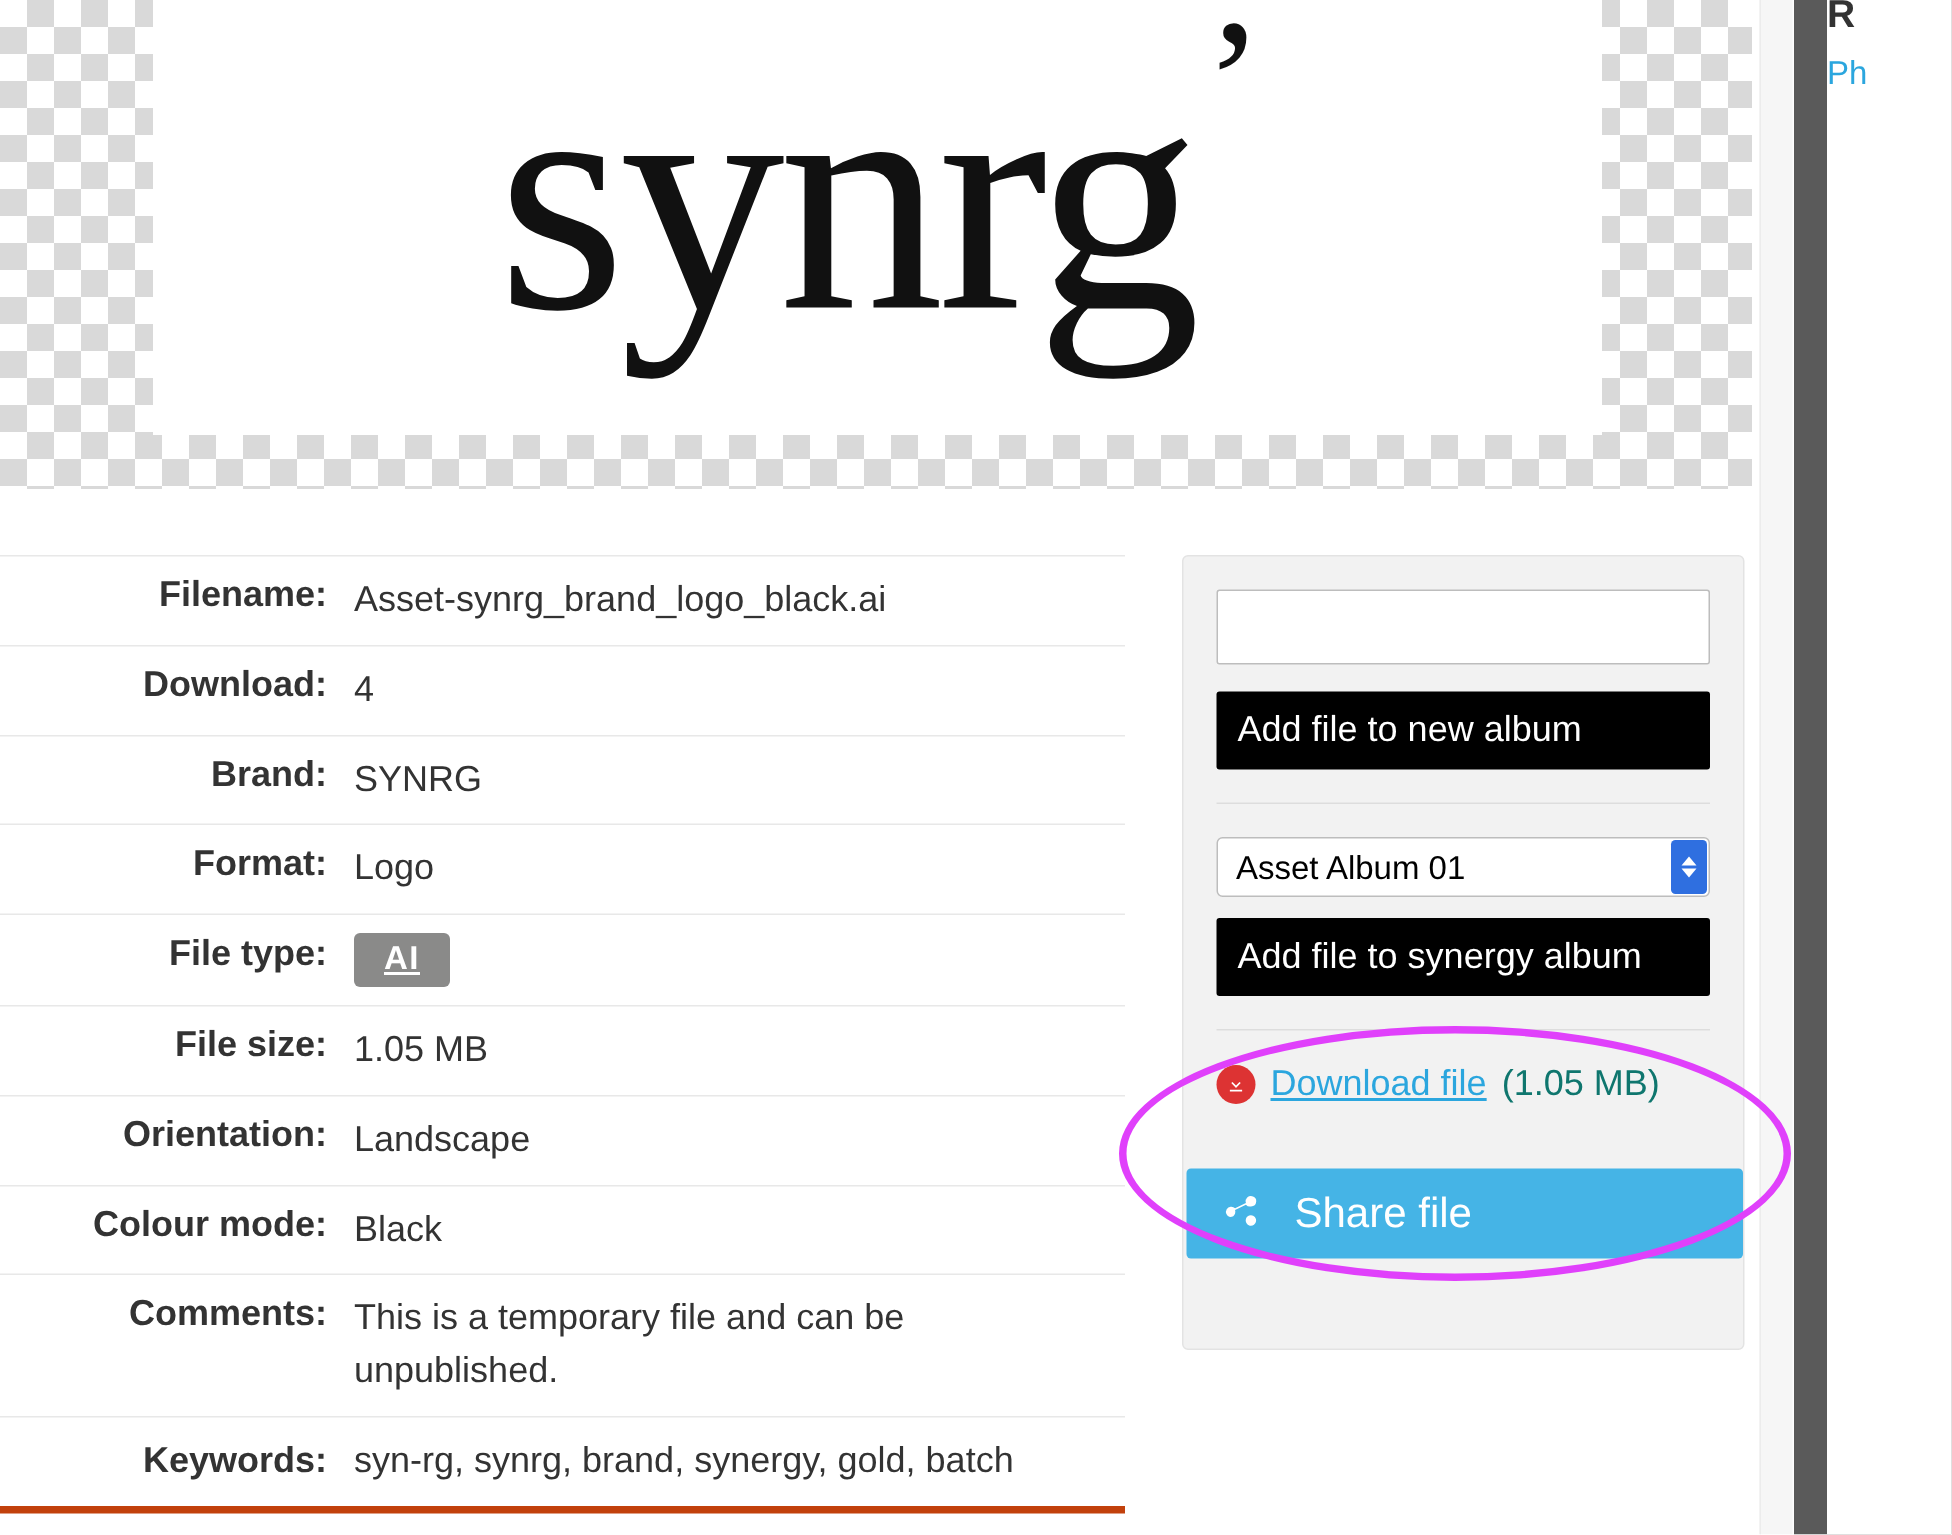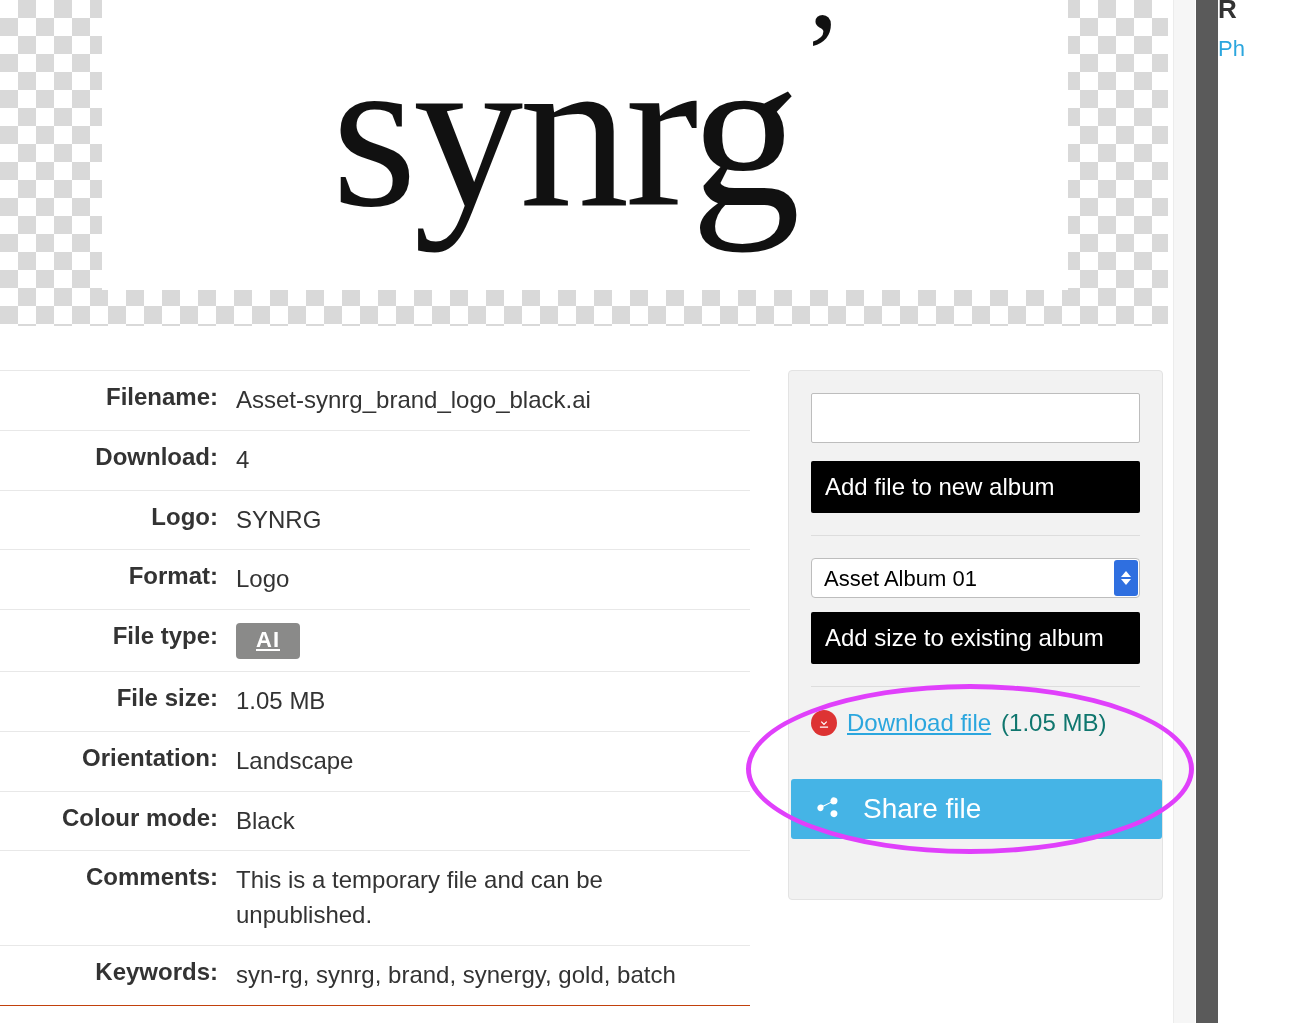--- a/index.html
+++ b/index.html
@@ -29,21 +29,21 @@
   .logo-text { font-family: Georgia, "Times New Roman", serif; font-size:220px; line-height:1; letter-spacing:-4px; color:#111; position:relative; top:-14px;}
   .logo-apos { position:relative; top:-110px; font-size:120px; margin-left:6px;}
 
   
   .meta-table {
     position:absolute; top:370px; left:0; width:750px;
   }
   .meta-row {
     display:flex; border-top:1px solid #e8e8e8; padding:12px 14px; gap:18px;
   }
-  .meta-row:last-child { border-bottom:1px solid #c2410c; }
+  .meta-row:last-child { border-bottom:5px solid #c2410c;align-items:center; }
   .meta-label {
     width:204px; text-align:right; font-weight:700; font-size:24px; color:#333; flex-shrink:0;
   }
   .meta-value { font-size:24px; color:#333; line-height:1.45; }
 
   .badge-ai {
     display:inline-block; background:#8a8a89; color:#fff; font-weight:600;
     padding:1px 20px 3px; border-radius:4px; font-size:22px; letter-spacing:1px;text-decoration:underline;
   }
 
@@ -121,21 +121,21 @@
   <div class="meta-table" id="meta-table">
       <div class="meta-row">
         <div class="meta-label">Filename:</div>
         <div class="meta-value">Asset-synrg_brand_logo_black.ai</div>
       </div>
       <div class="meta-row">
         <div class="meta-label">Download:</div>
         <div class="meta-value">4</div>
       </div>
       <div class="meta-row">
-        <div class="meta-label">Logo:</div>
+        <div class="meta-label">Brand:</div>
         <div class="meta-value">SYNRG</div>
       </div>
       <div class="meta-row">
         <div class="meta-label">Format:</div>
         <div class="meta-value">Logo</div>
       </div>
       <div class="meta-row">
         <div class="meta-label">File type:</div>
         <div class="meta-value"><span class="badge-ai">AI</span></div>
       </div>
@@ -169,21 +169,21 @@
 
     <div class="panel-select-wrap">
       <select class="panel-select">
         <option>Asset Album 01</option>
       </select>
       <div class="select-arrows">
         <div class="tri up"></div>
           <div class="tri dn"></div>
       </div>
     </div>
-    <button class="btn-blue">Add size to existing album</button>
+    <button class="btn-blue">Add file to synergy album</button>
 
     <div class="sep"></div>
 
     <div class="download-row">
       <span class="dl-icon">
         <svg viewBox="0 0 24 24">
             <path d="M12 3v10l4-4 1.4 1.4L12 16 6.6 10.4 8 9l4 4V3h0zM5 18h14v2H5z"></path>
           </svg>
       </span>
       <span class="link">Download file</span>

